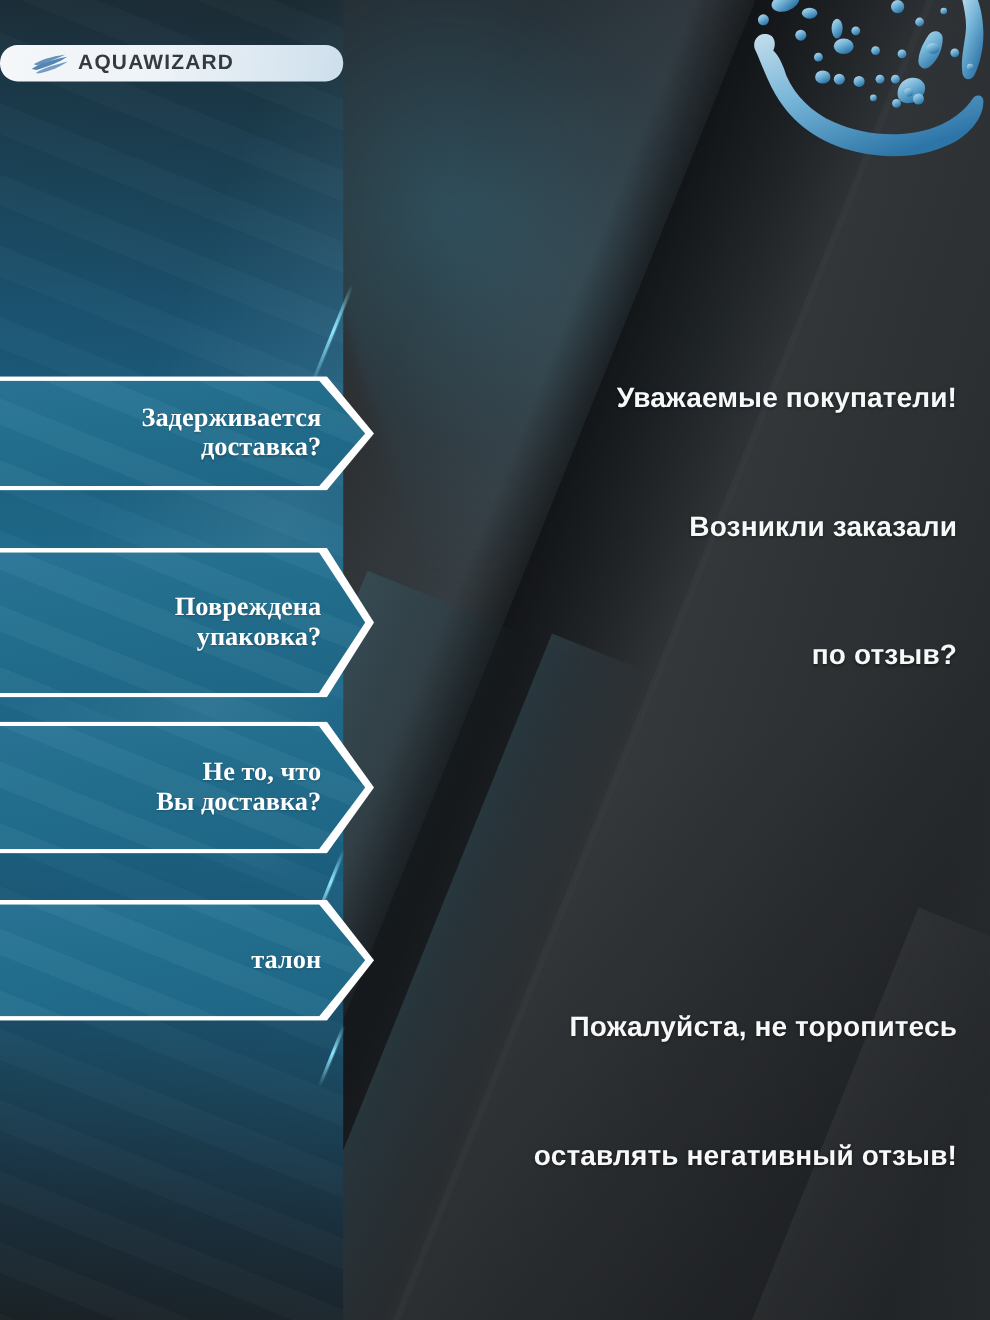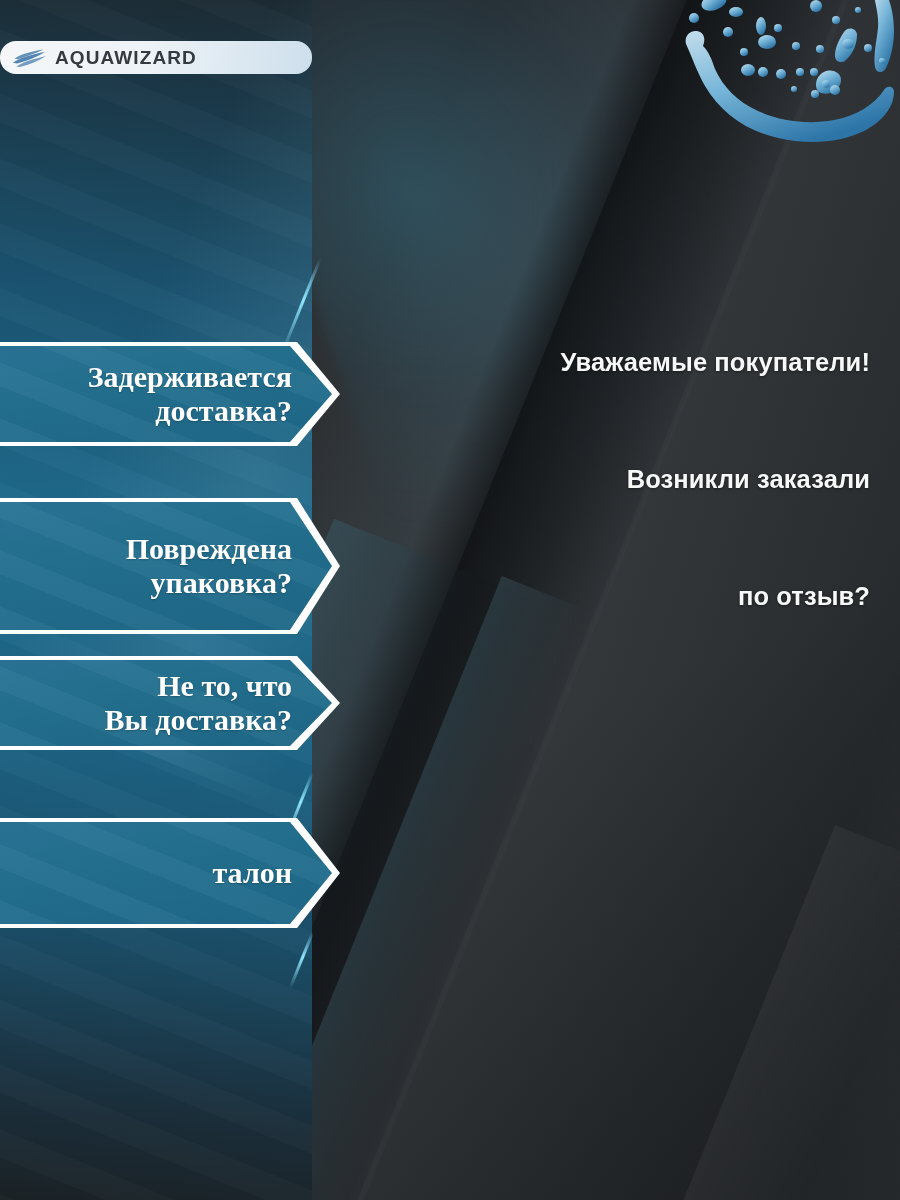--- a/index.html
+++ b/index.html
@@ -120,21 +120,21 @@
   .ce3 { left: 300px; top: 930px; height: 60px;  transform: rotate(22deg); }
 
   
   .logo-bar {
     position: absolute;
     left: 0; top: 41px;
     width: 312px; height: 33px;
     background: linear-gradient(100deg, #f5f7f9 0%, #eef3f7 45%, #dfeaf2 72%, #cddfec 100%);
     display: flex;
     align-items: center;
-    padding-left: 12px;
+    padding-left: 28px;
     box-sizing: border-box;
     gap: 9px;
     border-radius: 16px;
   }
   .logo-mark { width: 34px; height: 18px; flex: 0 0 auto; display:block; }
   .logo-word {
     font-family: "Liberation Sans", sans-serif;
     font-weight: bold;
     font-size: 19px;
     letter-spacing: 1.1px;
@@ -174,30 +174,30 @@
     background: repeating-linear-gradient(22deg,
       rgba(255,255,255,0.03) 0px, rgba(255,255,255,0.03) 22px,
       rgba(0,0,0,0.025) 22px, rgba(0,0,0,0.025) 52px);
     pointer-events: none;
   }
   .tab-line {
     position: relative;
     color: #fff;
     font-family: "Liberation Serif", serif;
     font-weight: bold;
-    font-size: 30px;
+    font-size: 24px;
     line-height: 1.12;
     text-align: right;
     white-space: nowrap;
     text-shadow: 0 1px 2px rgba(0,0,0,0.22);
   }
 
   #tab-0 { top: 342px; height: 104px; }
   #tab-1 { top: 498px; height: 136px; }
-  #tab-2 { top: 656px; height: 94px; }
+  #tab-2 { top: 656px; height: 120px; }
   #tab-3 { top: 818px; height: 110px; }
 
   
   .messages {
     position: absolute;
     left: 330px;
     top: 148px;
     width: 556px;
     text-align: right;
     color: #f7f8f8;
@@ -332,20 +332,24 @@
   </div>
 
   <div class="messages">
 
     <p class="para">
       <span class="ln">Уважаемые покупатели!</span>
       <span class="ln">Возникли заказали</span>
       <span class="ln">по отзыв?</span>
     </p>
 
+    <p class="para">
+      <span class="ln">Пожалуйста, не торопитесь</span>
+      <span class="ln">оставлять негативный отзыв!</span>
+    </p>
 
     
 
     
 
     
 
     
 
     

